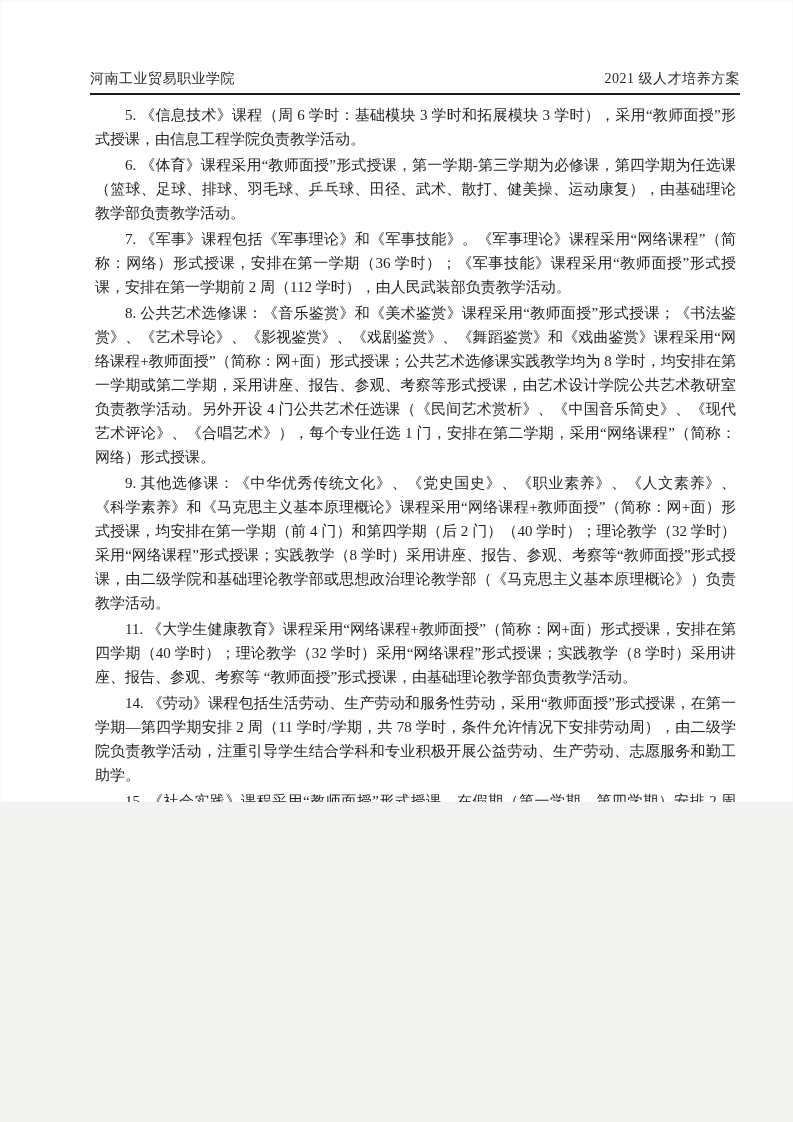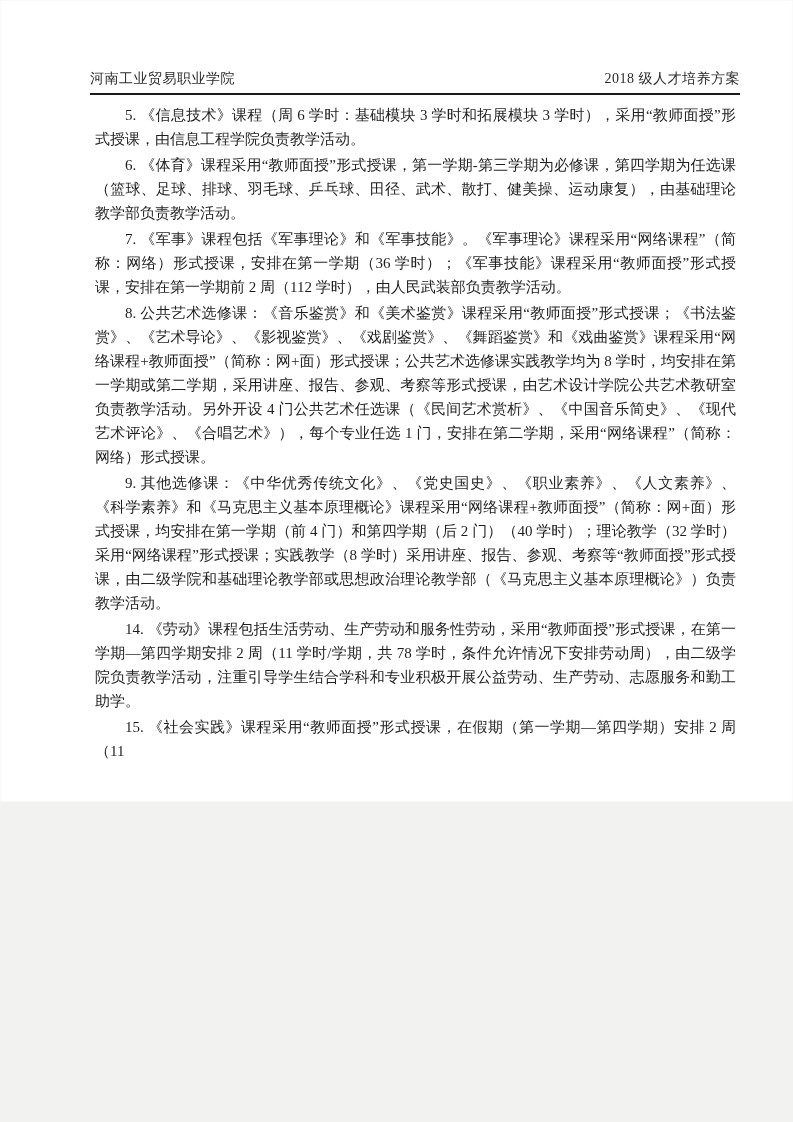--- a/index.html
+++ b/index.html
@@ -58,28 +58,29 @@
     margin-top: 42px;
   }
 </style>
 </head>
 <body>
 
 <div class="page">
 
   <div class="page-header">
     <span class="hdr-left">河南工业贸易职业学院</span>
-    <span class="hdr-right">2018 级人才培养方案</span>
+    <span class="hdr-right">2021 级人才培养方案</span>
   </div>
 
   <div class="doc-body">
     <p>5. 《信息技术》课程（周 6 学时：基础模块 3 学时和拓展模块 3 学时），采用“教师面授”形式授课，由信息工程学院负责教学活动。</p>
     <p>6. 《体育》课程采用“教师面授”形式授课，第一学期-第三学期为必修课，第四学期为任选课（篮球、足球、排球、羽毛球、乒乓球、田径、武术、散打、健美操、运动康复），由基础理论教学部负责教学活动。</p>
     <p>7. 《军事》课程包括《军事理论》和《军事技能》。《军事理论》课程采用“网络课程”（简称：网络）形式授课，安排在第一学期（36 学时）；《军事技能》课程采用“教师面授”形式授课，安排在第一学期前 2 周（112 学时），由人民武装部负责教学活动。</p>
     <p>8. 公共艺术选修课：《音乐鉴赏》和《美术鉴赏》课程采用“教师面授”形式授课；《书法鉴赏》、《艺术导论》、《影视鉴赏》、《戏剧鉴赏》、《舞蹈鉴赏》和《戏曲鉴赏》课程采用“网络课程+教师面授”（简称：网+面）形式授课；公共艺术选修课实践教学均为 8 学时，均安排在第一学期或第二学期，采用讲座、报告、参观、考察等形式授课，由艺术设计学院公共艺术教研室负责教学活动。另外开设 4 门公共艺术任选课（《民间艺术赏析》、《中国音乐简史》、《现代艺术评论》、《合唱艺术》），每个专业任选 1 门，安排在第二学期，采用“网络课程”（简称：网络）形式授课。</p>
     <p>9. 其他选修课：《中华优秀传统文化》、《党史国史》、《职业素养》、《人文素养》、《科学素养》和《马克思主义基本原理概论》课程采用“网络课程+教师面授”（简称：网+面）形式授课，均安排在第一学期（前 4 门）和第四学期（后 2 门）（40 学时）；理论教学（32 学时）采用“网络课程”形式授课；实践教学（8 学时）采用讲座、报告、参观、考察等“教师面授”形式授课，由二级学院和基础理论教学部或思想政治理论教学部（《马克思主义基本原理概论》）负责教学活动。</p>
+    <p>11. 《大学生健康教育》课程采用“网络课程+教师面授”（简称：网+面）形式授课，安排在第四学期（40 学时）；理论教学（32 学时）采用“网络课程”形式授课；实践教学（8 学时）采用讲座、报告、参观、考察等 “教师面授”形式授课，由基础理论教学部负责教学活动。</p>
     <p>14. 《劳动》课程包括生活劳动、生产劳动和服务性劳动，采用“教师面授”形式授课，在第一学期—第四学期安排 2 周（11 学时/学期，共 78 学时，条件允许情况下安排劳动周），由二级学院负责教学活动，注重引导学生结合学科和专业积极开展公益劳动、生产劳动、志愿服务和勤工助学。</p>
     <p>15. 《社会实践》课程采用“教师面授”形式授课，在假期（第一学期—第四学期）安排 2 周（11</p>
   </div>
 
   <div class="page-footer">- 426 -</div>
 
 </div>
 
 </body></html>

